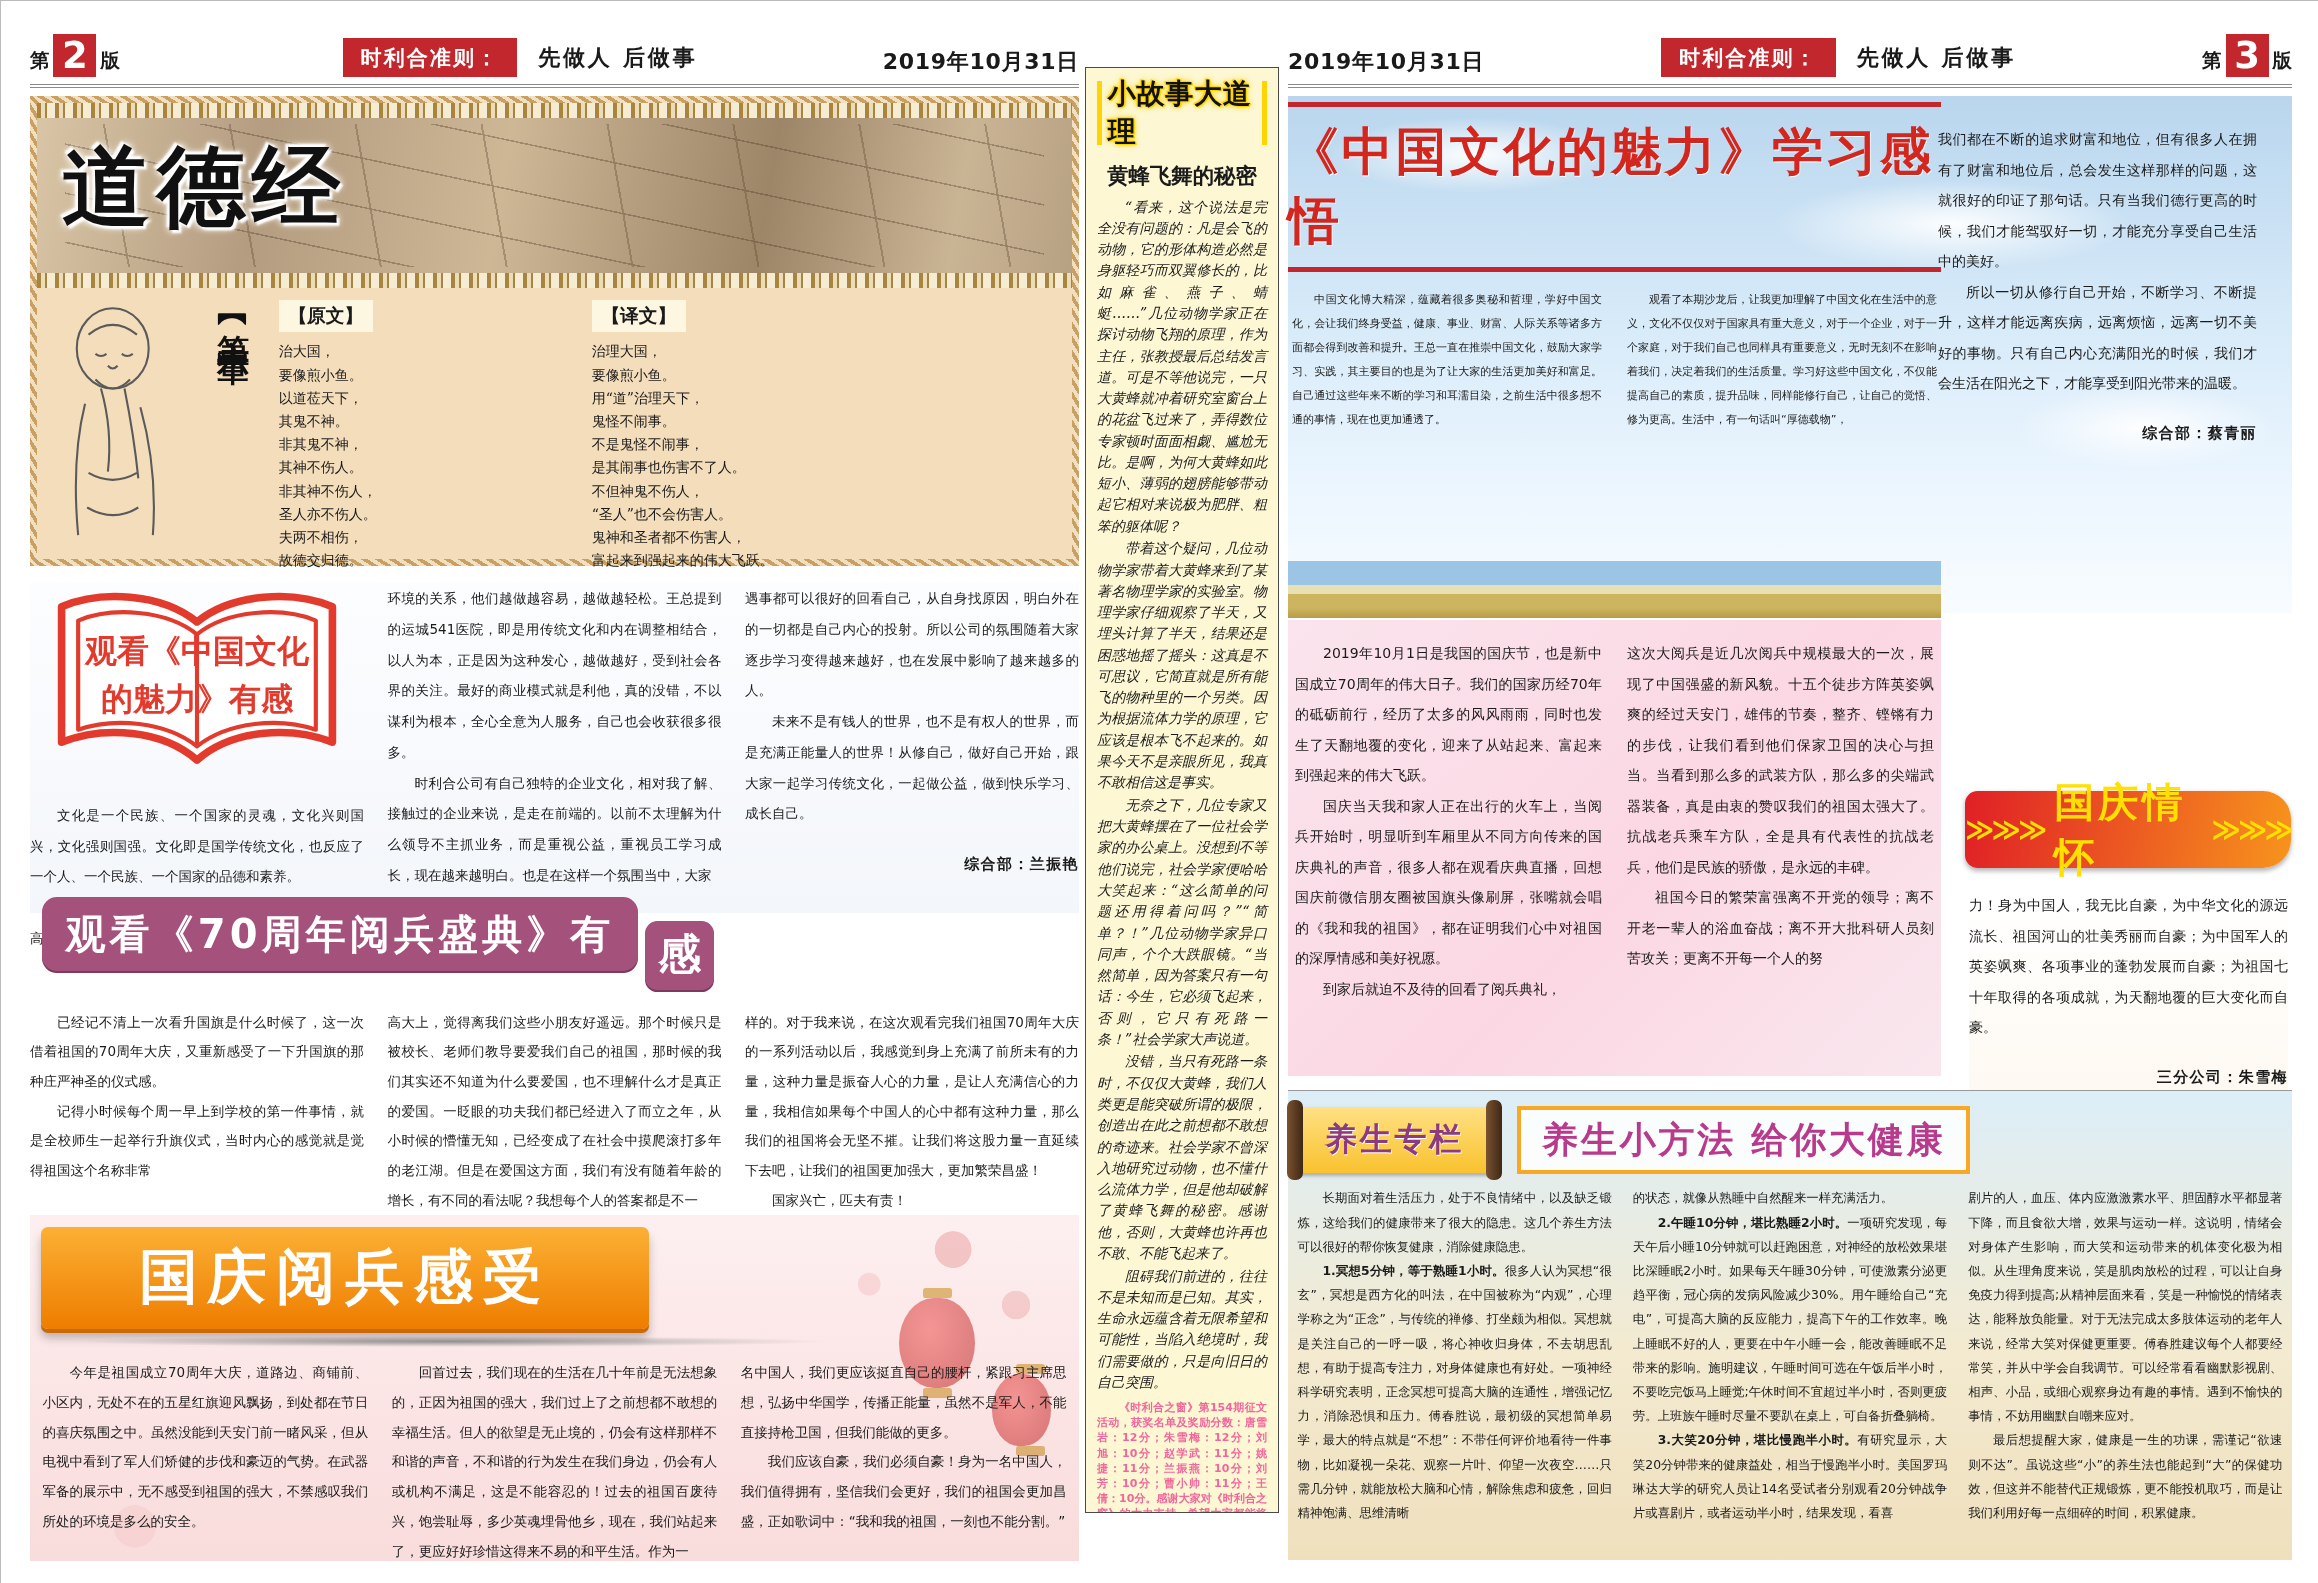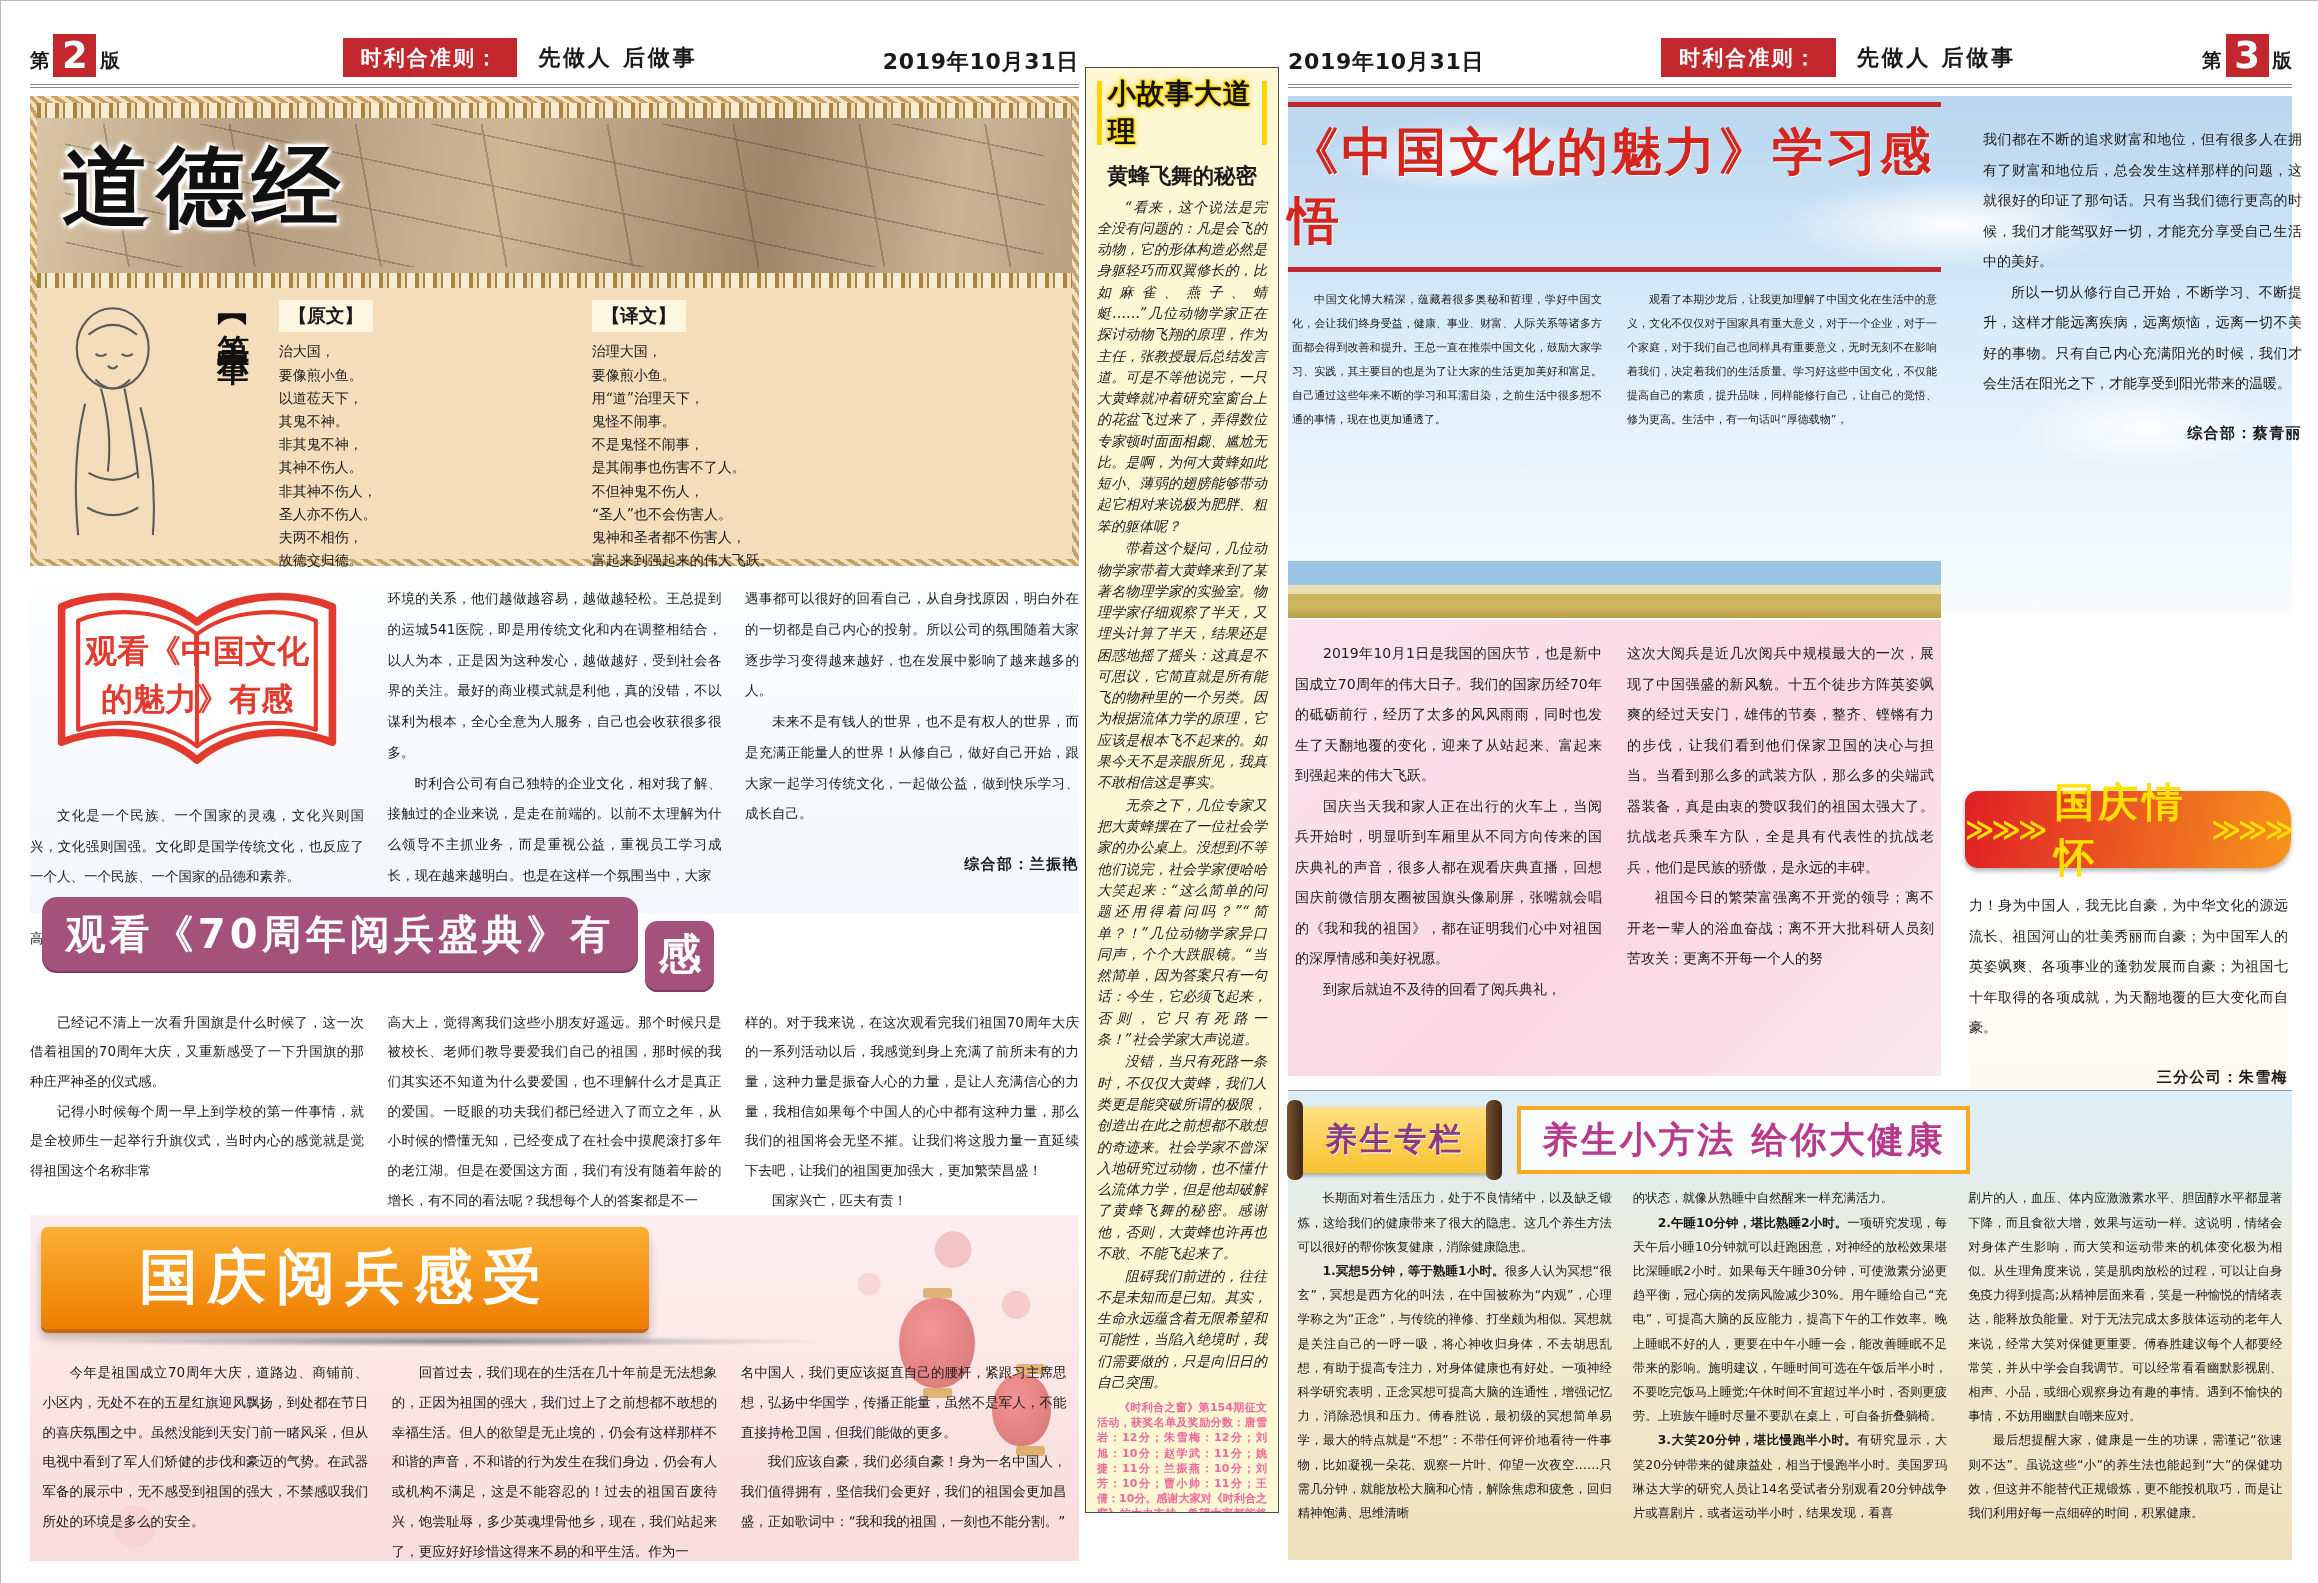--- a/index.html
+++ b/index.html
@@ -103,21 +103,21 @@
   .rp-sky{position:absolute;top:69px;left:0;width:1004px;height:517px;
       background:linear-gradient(180deg,#b9d6ee,#d8ebf9 45%,#eef7ff 80%,#f8fcff);}
   .rp-sky .cloud{position:absolute;border-radius:50%;background:radial-gradient(ellipse,rgba(255,255,255,.95),transparent 70%);}
 
   .rp-a1main{position:absolute;top:75px;left:0;width:653px;height:505px;}
   .rp-redrule{height:4.8px;background:#c1272d;}
   .rp-headline{color:#d2261f;font-size:51px;font-weight:900;letter-spacing:2.8px;
       padding:11px 0;text-shadow:0.7px 0.7px 0 #fff;}
   .rp-a1cols{display:flex;gap:25px;margin-top:16.6px;padding:0 4.1px;}
   .rp-a1cols .col{flex:1;font-size:11px;line-height:2.18;}
-  .rp-a1right{position:absolute;top:97px;left:695px;width:319px;height:484px;font-size:14px;line-height:2.18;}
+  .rp-a1right{position:absolute;top:97px;left:650px;width:319px;height:484px;font-size:14px;line-height:2.18;}
 
   .rp-photo{position:absolute;top:534px;left:0;width:653px;height:57px;
       background:linear-gradient(180deg,#9cc4e4 0 42%,#e8e0b2 42% 58%,#cdb45e 58% 82%,#b89d48);}
   .rp-pink{position:absolute;top:593px;left:0;width:653px;height:456px;
       background:linear-gradient(135deg,#fae4ed,#fbd7e3 55%,#f9e7ee);display:flex;gap:25px;padding:18px 7px;}
   .rp-pink .col{flex:1;font-size:14px;line-height:2.18;}
 
   .gq-badge{position:absolute;top:764px;left:677px;width:326px;height:77px;border-radius:12.4px 28px 28px 12.4px;
       background:linear-gradient(100deg,#e01f26,#f7941d);display:flex;align-items:center;justify-content:center;gap:9.7px;
       box-shadow:0 2.8px 5.5px rgba(0,0,0,.3);}

